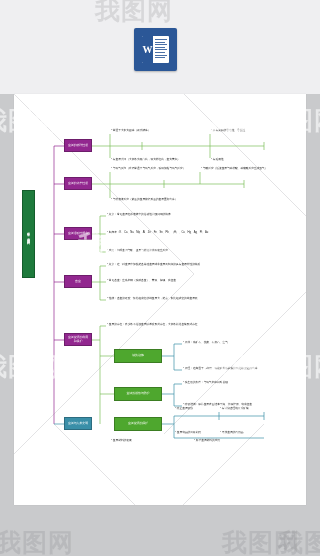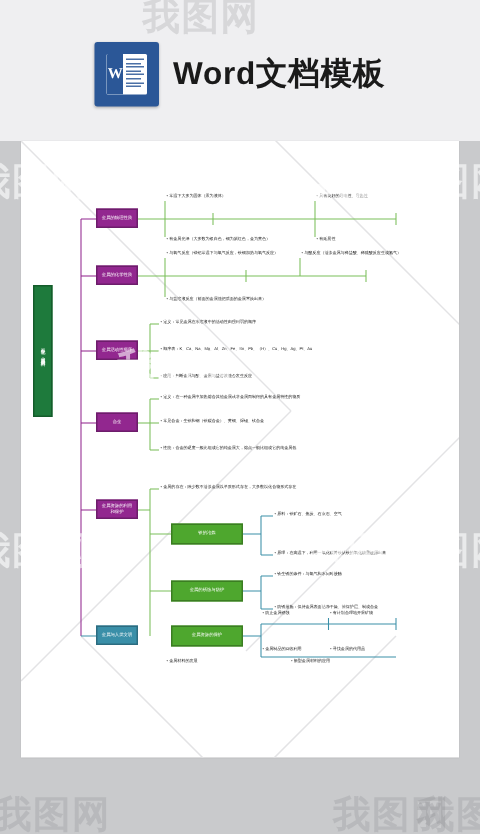--- a/index.html
+++ b/index.html
@@ -81,21 +81,20 @@
             <i></i>
             <i></i>
             <i></i>
             <i></i>
             <i></i>
             <i></i>
         </div>
       </div>
     </div>
     <div class="htxt">
-      <div class="h1">Word文档模板</div>
     </div>
   </div>
 </div>
 
 <div class="page">
   <svg class="page-diag" width="292" height="411" viewBox="0 0 292 411">
     <line x1="-20" y1="-20" x2="180" y2="180" stroke="#e3e3e5" stroke-width="1"></line>
     <line x1="180" y1="180" x2="0" y2="360" stroke="#e3e3e5" stroke-width="1"></line>
     <line x1="130" y1="-40" x2="330" y2="160" stroke="#e3e3e5" stroke-width="1"></line>
     <line x1="330" y1="160" x2="150" y2="340" stroke="#e3e3e5" stroke-width="1"></line>

